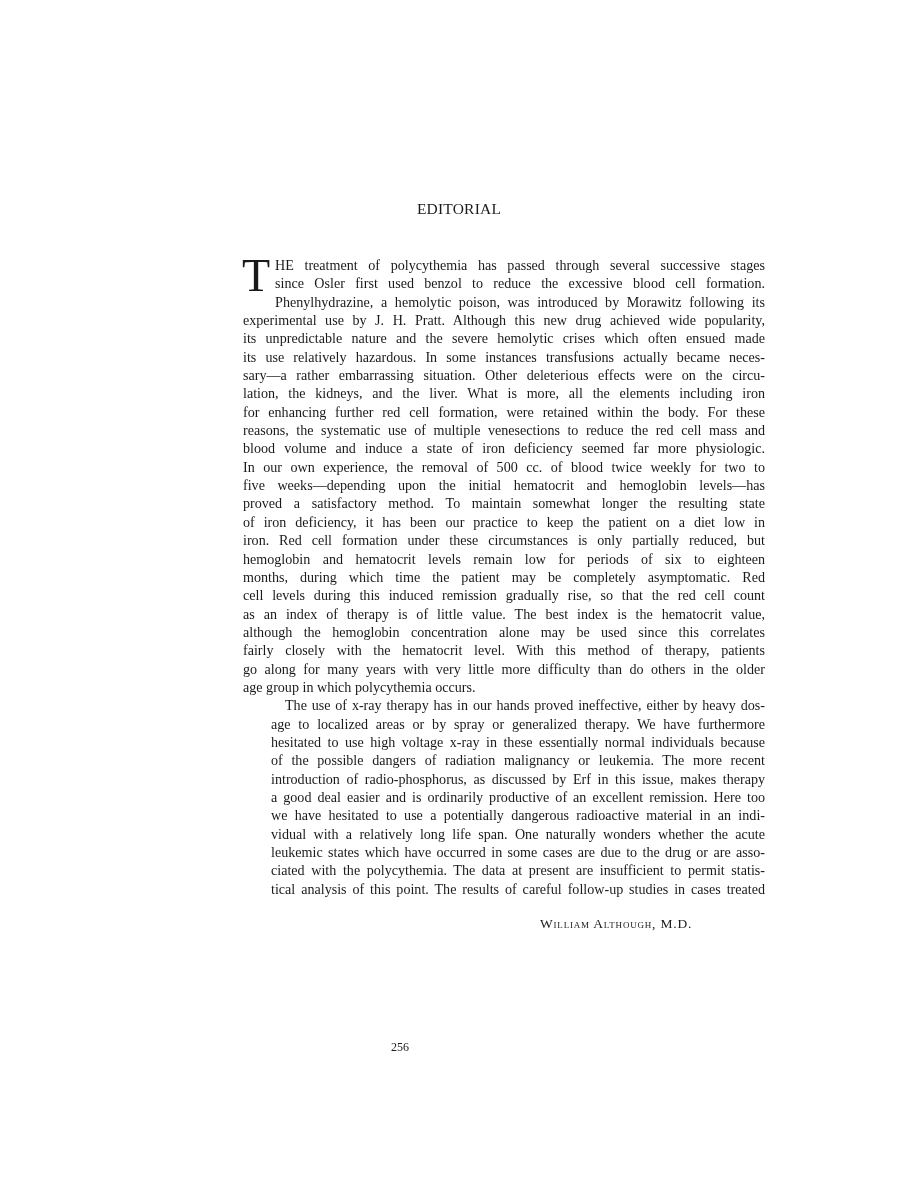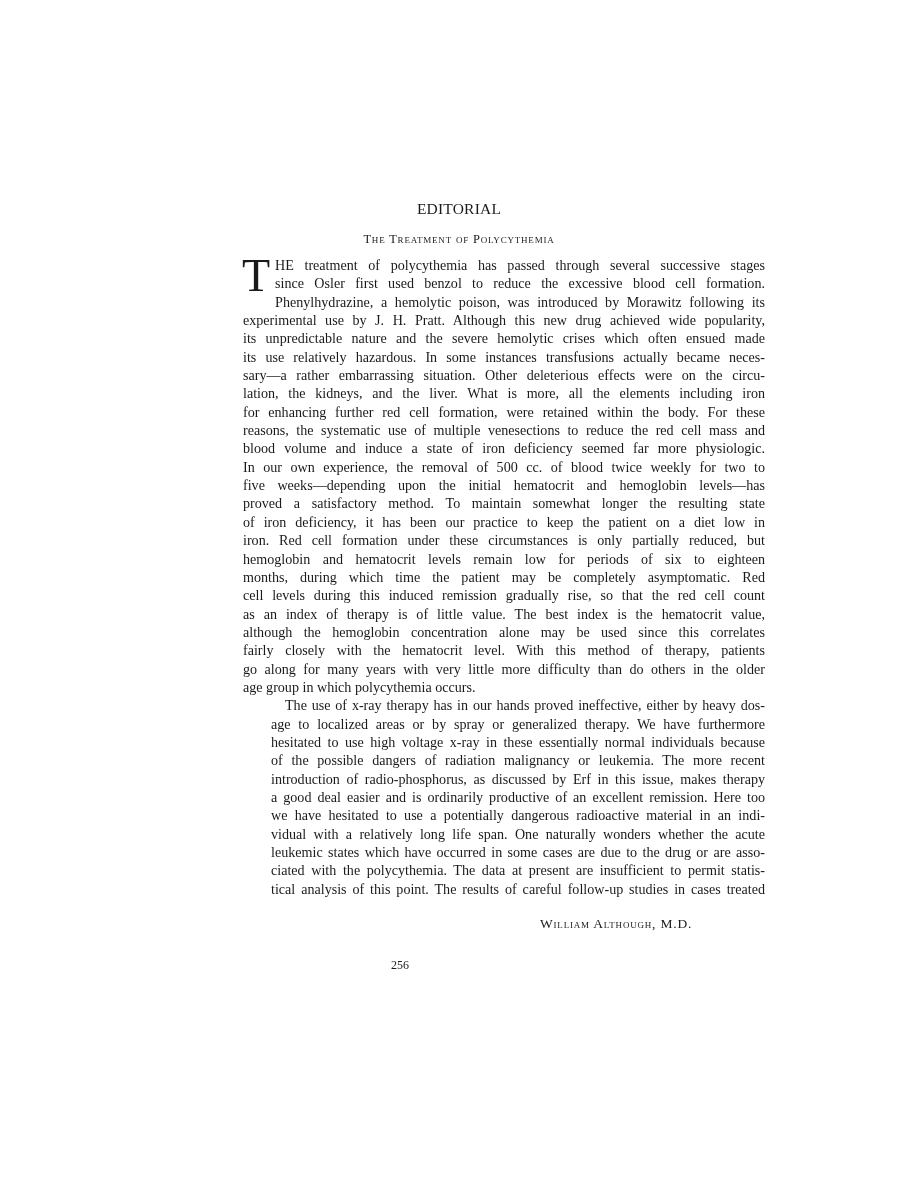--- a/index.html
+++ b/index.html
@@ -32,30 +32,29 @@
   .dropcap {
     float: left; font-size: 46px; line-height: 38px; margin: 1px 5px 0 -1px;
     height: 38px;
   }
   .sup { font-size: 8px; vertical-align: 5px; }
   .signature {
     position: absolute; left: 540px; top: 916px;
     font-size: 13.5px; font-variant: small-caps; letter-spacing: 0.8px;
   }
   .page-number {
-    position: absolute; left: 0; width: 800px; top: 958px;
+    position: absolute; left: 0; width: 800px; top: 1040px;
     text-align: center; font-size: 12px;
   }
 </style>
 </head>
 <body>
 
 <div class="page">
   <div class="heading">EDITORIAL</div>
-  <div class="subheading">The Treatment of Polycythemia</div>
 
   <div class="body">
     <p class="p1">
       <span class="dropcap">T</span>
       <span id="p1-lines"><span class="line">HE treatment of polycythemia has passed through several successive stages</span><span class="line">since Osler first used benzol to reduce the excessive blood cell formation.</span><span class="line">Phenylhydrazine, a hemolytic poison, was introduced by Morawitz following its</span><span class="line">experimental use by J. H. Pratt. Although this new drug achieved wide popularity,</span><span class="line">its unpredictable nature and the severe hemolytic crises which often ensued made</span><span class="line">its use relatively hazardous. In some instances transfusions actually became neces-</span><span class="line">sary—a rather embarrassing situation. Other deleterious effects were on the circu-</span><span class="line">lation, the kidneys, and the liver. What is more, all the elements including iron</span><span class="line">for enhancing further red cell formation, were retained within the body. For these</span><span class="line">reasons, the systematic use of multiple venesections to reduce the red cell mass and</span><span class="line">blood volume and induce a state of iron deficiency seemed far more physiologic.</span><span class="line">In our own experience, the removal of 500 cc. of blood twice weekly for two to</span><span class="line">five weeks—depending upon the initial hematocrit and hemoglobin levels—has</span><span class="line">proved a satisfactory method. To maintain somewhat longer the resulting state</span><span class="line">of iron deficiency, it has been our practice to keep the patient on a diet low in</span><span class="line">iron. Red cell formation under these circumstances is only partially reduced, but</span><span class="line">hemoglobin and hematocrit levels remain low for periods of six to eighteen</span><span class="line">months, during which time the patient may be completely asymptomatic. Red</span><span class="line">cell levels during this induced remission gradually rise, so that the red cell count</span><span class="line">as an index of therapy is of little value. The best index is the hematocrit value,</span><span class="line">although the hemoglobin concentration alone may be used since this correlates</span><span class="line">fairly closely with the hematocrit level. With this method of therapy, patients</span><span class="line">go along for many years with very little more difficulty than do others in the older</span><span class="line last">age group in which polycythemia occurs.</span></span>
     </p>
     <p class="p2" style="text-indent: 0px;">
       <span id="p2-lines"><span class="line" style="text-indent: 14px;">The use of x-ray therapy has in our hands proved ineffective, either by heavy dos-</span><span class="line">age to localized areas or by spray or generalized therapy. We have furthermore</span><span class="line">hesitated to use high voltage x-ray in these essentially normal individuals because</span><span class="line">of the possible dangers of radiation malignancy or leukemia. The more recent</span><span class="line">introduction of radio-phosphorus, as discussed by Erf in this issue, makes therapy</span><span class="line">a good deal easier and is ordinarily productive of an excellent remission. Here too</span><span class="line">we have hesitated to use a potentially dangerous radioactive material in an indi-</span><span class="line">vidual with a relatively long life span. One naturally wonders whether the acute</span><span class="line">leukemic states which have occurred in some cases are due to the drug or are asso-</span><span class="line">ciated with the polycythemia. The data at present are insufficient to permit statis-</span><span class="line">tical analysis of this point. The results of careful follow-up studies in cases treated</span></span>
     </p>
   </div>

